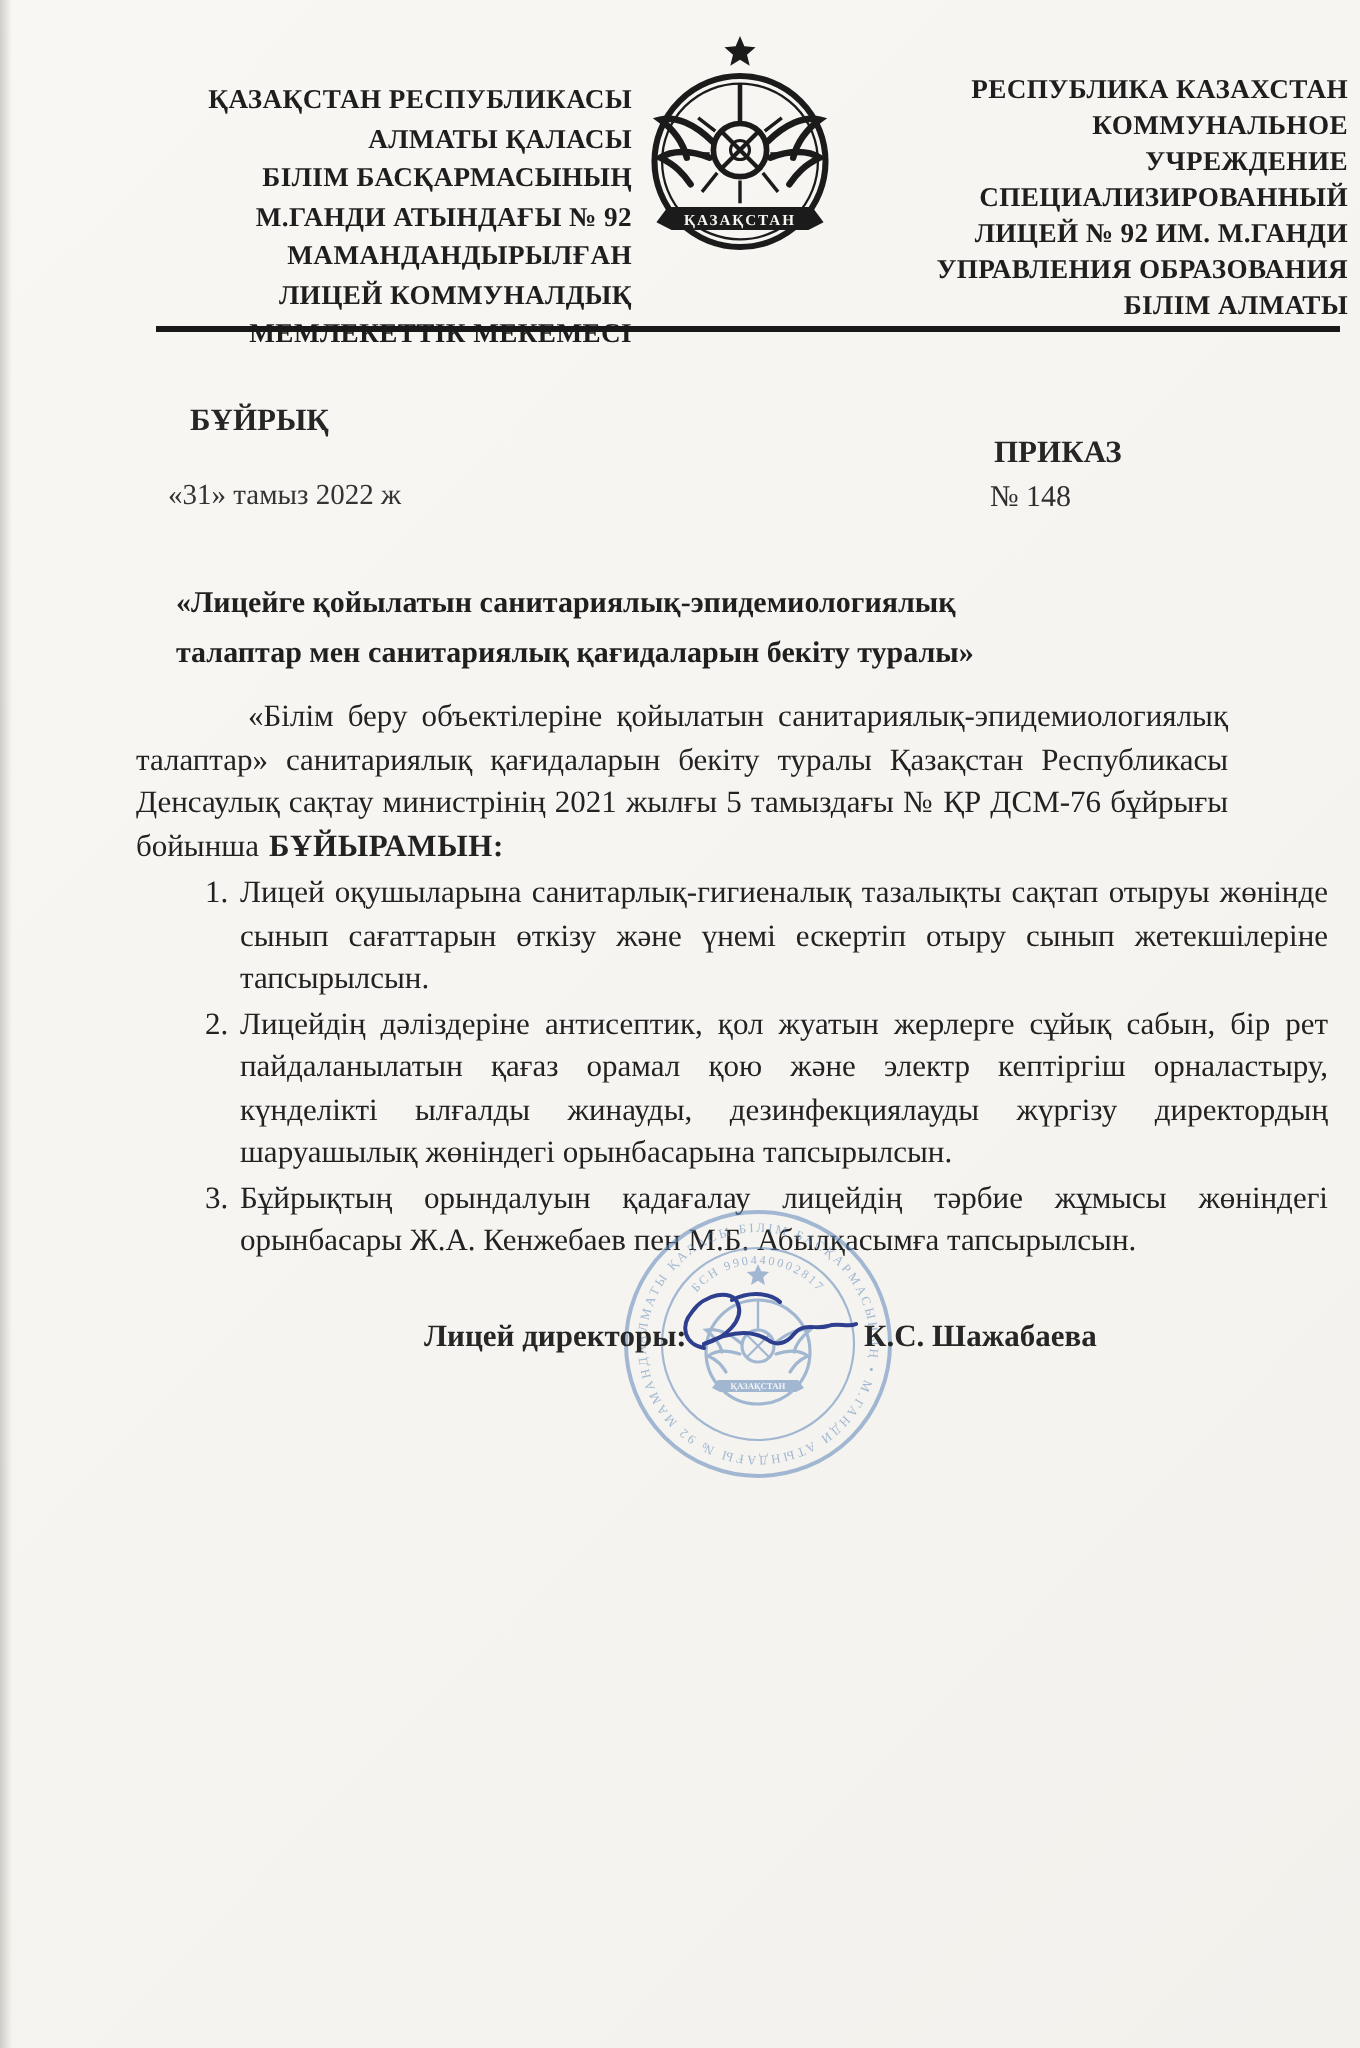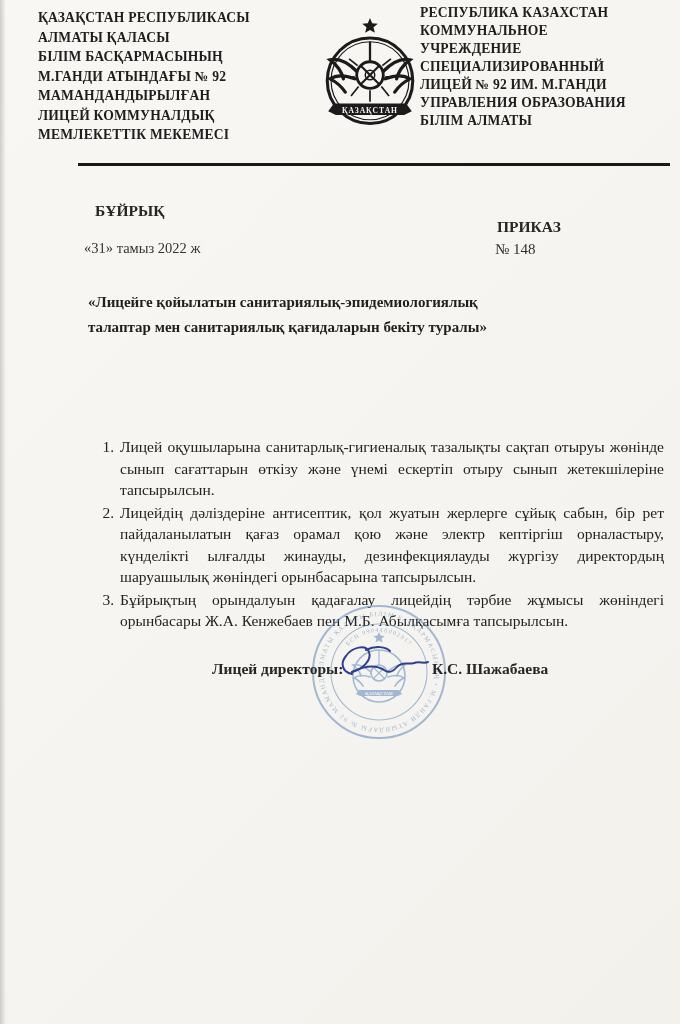--- a/index.html
+++ b/index.html
@@ -13,21 +13,21 @@
   .page{
     position:relative;width:680px;height:1024px;overflow:hidden;
     background:linear-gradient(135deg,#f9f7f4 0%,#f6f4f0 55%,#f3f1ec 100%);
   }
   .page::before{ 
     content:"";position:absolute;left:0;top:0;width:6px;height:100%;
     background:linear-gradient(90deg,rgba(90,80,70,.25),rgba(90,80,70,0));
     pointer-events:none;
   }
   
-  .hdr{position:absolute;top:4px;text-align:left;font-weight:700;
+  .hdr{position:absolute;top:36px;text-align:right;font-weight:700;
        font-size:13.6px;letter-spacing:.2px;color:#1e1e1e;}
   .hdr-left{left:38px;width:278px;line-height:19.5px;padding-top:4px;}
   .hdr-right{left:420px;width:254px;line-height:18px;}
   .emblem{position:absolute;left:313px;top:16px;width:114px;height:120px;}
   .hdr-rule{position:absolute;left:78px;top:163px;width:592px;height:2.6px;
             background:#191919;}
   
   .order-kk{position:absolute;left:95px;top:202px;font-weight:700;font-size:15.5px;}
   .order-date{position:absolute;left:84px;top:240px;font-size:14.5px;color:#333;}
   .order-ru{position:absolute;left:497px;top:218px;font-weight:700;font-size:15.5px;}
@@ -121,20 +121,21 @@
   <div class="order-kk">БҰЙРЫҚ</div>
   <div class="order-date">«31» тамыз  2022 ж</div>
   <div class="order-ru">ПРИКАЗ</div>
   <div class="order-no">№ 148</div>
 
   <div class="subject">
     <div>«Лицейге қойылатын санитариялық-эпидемиологиялық</div>
     <div>талаптар мен санитариялық қағидаларын бекіту туралы»</div>
   </div>
 
+  <p class="body-par"><span>«Білім беру объектілеріне қойылатын санитариялық-эпидемиологиялық талаптар» санитариялық қағидаларын бекіту туралы Қазақстан Республикасы Денсаулық сақтау министрінің 2021 жылғы 5 тамыздағы № ҚР ДСМ-76 бұйрығы бойынша</span><b>БҰЙЫРАМЫН:</b></p>
 
   <ol class="order-list">
     <li>Лицей оқушыларына санитарлық-гигиеналық тазалықты сақтап отыруы жөнінде сынып сағаттарын өткізу және үнемі ескертіп отыру сынып жетекшілеріне тапсырылсын.</li>
     <li>Лицейдің дәліздеріне антисептик, қол жуатын жерлерге сұйық сабын, бір рет пайдаланылатын қағаз орамал қою және электр кептіргіш орналастыру, күнделікті ылғалды жинауды, дезинфекциялауды жүргізу директордың шаруашылық жөніндегі орынбасарына тапсырылсын.</li>
     <li>Бұйрықтың орындалуын қадағалау лицейдің тәрбие жұмысы жөніндегі орынбасары Ж.А. Кенжебаев пен М.Б. Абылқасымға тапсырылсын.</li>
   </ol>
 
   <div class="stamp">
     <svg viewBox="0 0 140 140" width="140" height="140">
       <defs>

